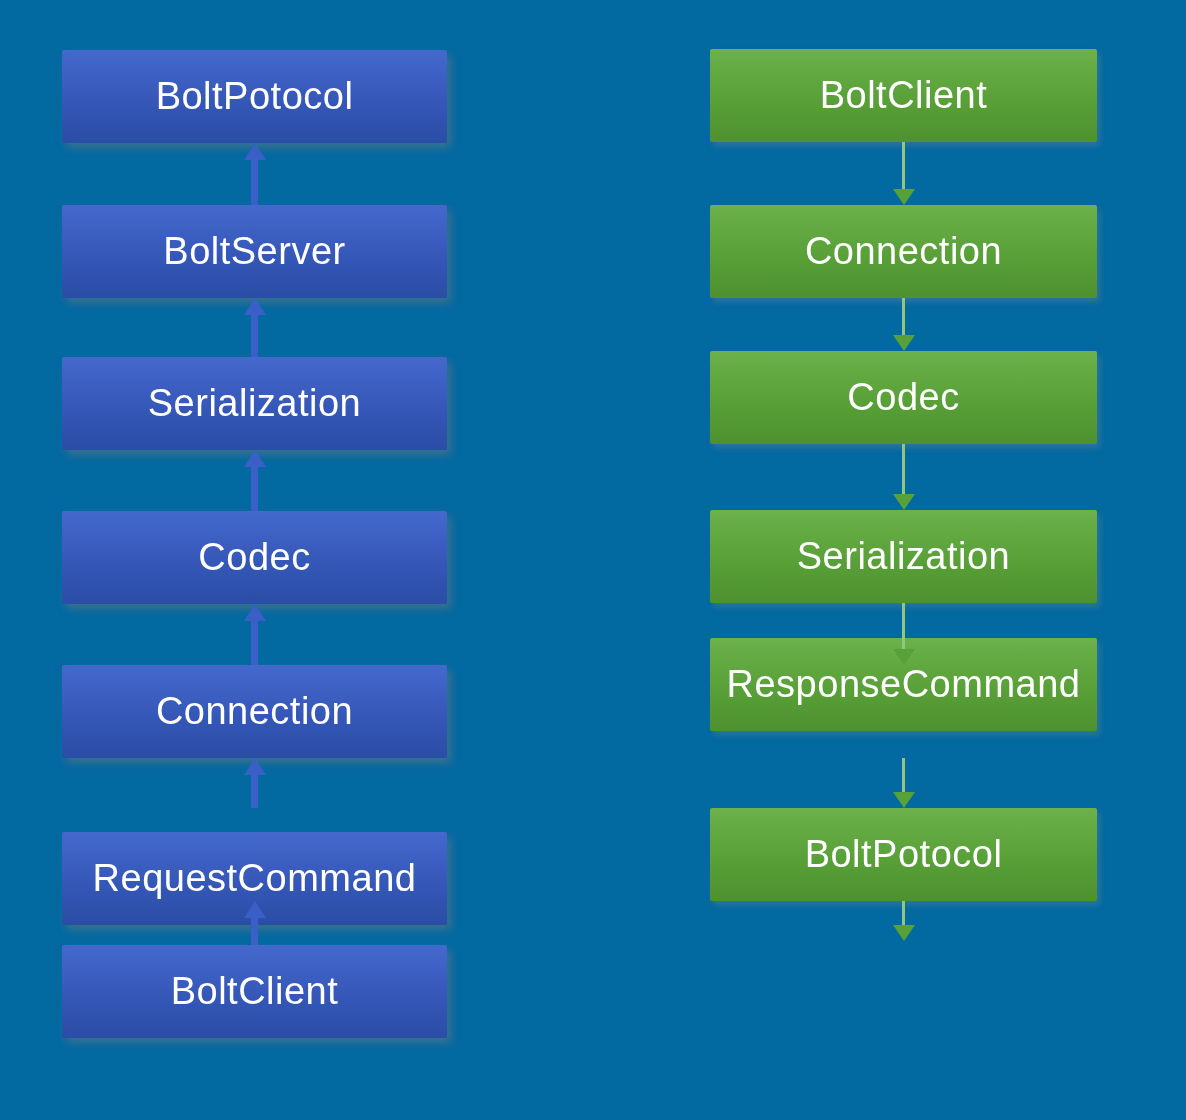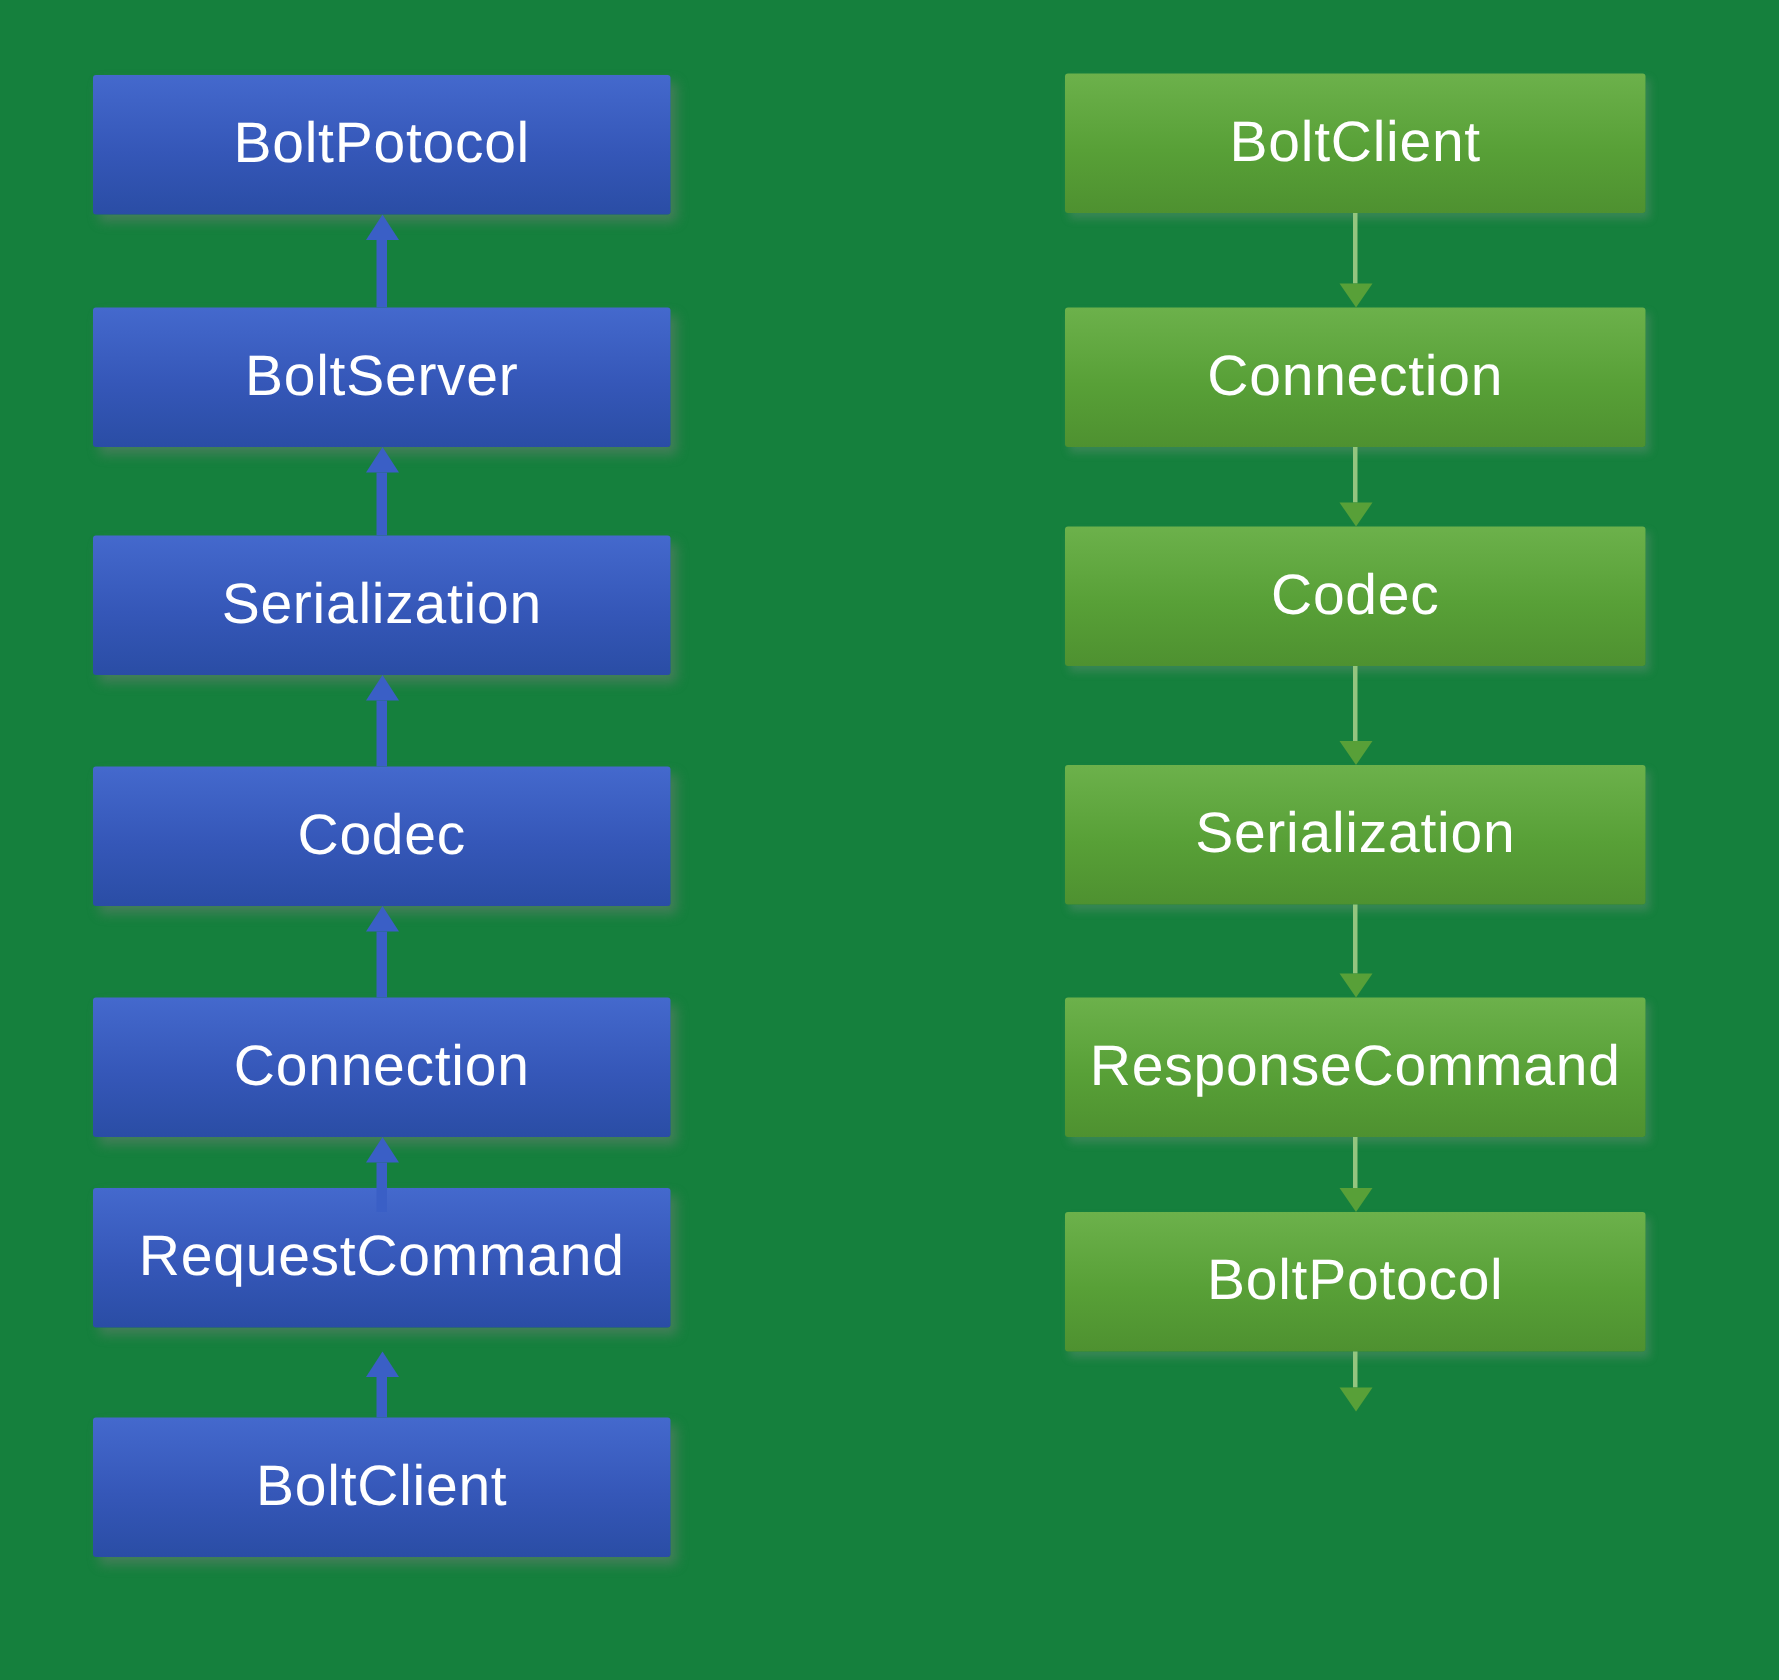--- a/index.html
+++ b/index.html
@@ -1,20 +1,20 @@
 <!DOCTYPE html>
 <html><head>
 <meta charset="utf-8">
 <style>
   html, body { margin: 0; padding: 0; background: #ffffff; }
   .canvas {
     position: relative;
     width: 1186px;
     height: 1120px;
-    background: #15803d;
+    background: #0369a1;
     font-family: "Liberation Sans", sans-serif;
     overflow: hidden;
   }
   .box {
     position: absolute;
     height: 93px;
     display: flex;
     align-items: center;
     justify-content: center;
     color: #ffffff;
@@ -76,21 +76,21 @@
 </head>
 <body>
 
 <div class="canvas">
 
   <div class="box blue" style="top:50px">BoltPotocol</div>
   <div class="box blue" style="top:205px">BoltServer</div>
   <div class="box blue" style="top:357px">Serialization</div>
   <div class="box blue" style="top:511px">Codec</div>
   <div class="box blue" style="top:665px">Connection</div>
-  <div class="box blue" style="top:792px">RequestCommand</div>
+  <div class="box blue" style="top:832px">RequestCommand</div>
   <div class="box blue" style="top:945px">BoltClient</div>
 
   <div class="arrow-up" style="top:143px;height:62px">
     <div class="head"></div>
     <div class="stem"></div>
   </div>
   <div class="arrow-up" style="top:298px;height:59px">
     <div class="head"></div>
     <div class="stem"></div>
   </div>
@@ -108,21 +108,21 @@
   </div>
   <div class="arrow-up" style="top:901px;height:44px">
     <div class="head"></div>
     <div class="stem"></div>
   </div>
 
   <div class="box green" style="top:49px">BoltClient</div>
   <div class="box green" style="top:205px">Connection</div>
   <div class="box green" style="top:351px">Codec</div>
   <div class="box green" style="top:510px">Serialization</div>
-  <div class="box green" style="top:665px">ResponseCommand</div>
+  <div class="box green" style="top:638px">ResponseCommand</div>
   <div class="box green" style="top:808px">BoltPotocol</div>
 
   <div class="arrow-down" style="top:142px;height:63px">
     <div class="stem"></div>
     <div class="head"></div>
   </div>
   <div class="arrow-down" style="top:298px;height:53px">
     <div class="stem"></div>
     <div class="head"></div>
   </div>

